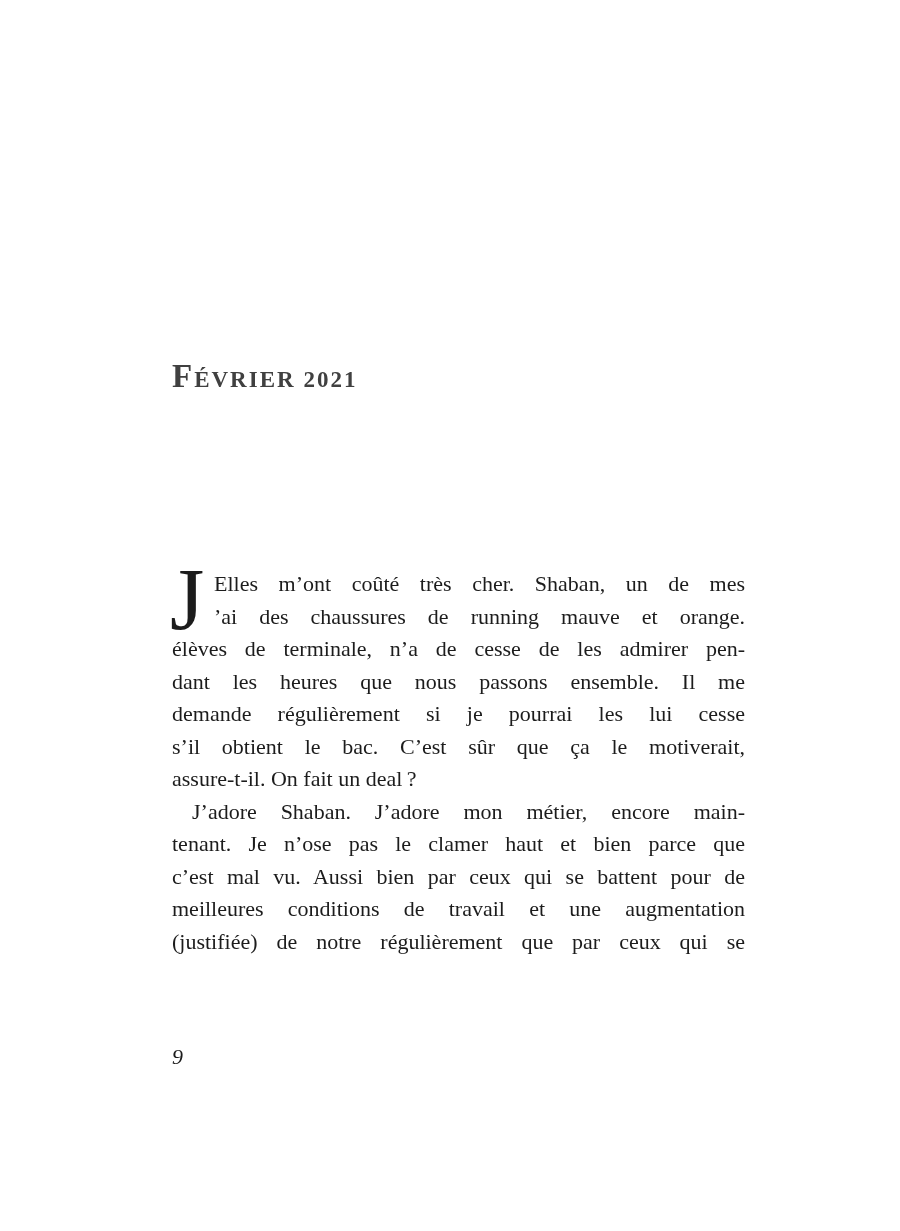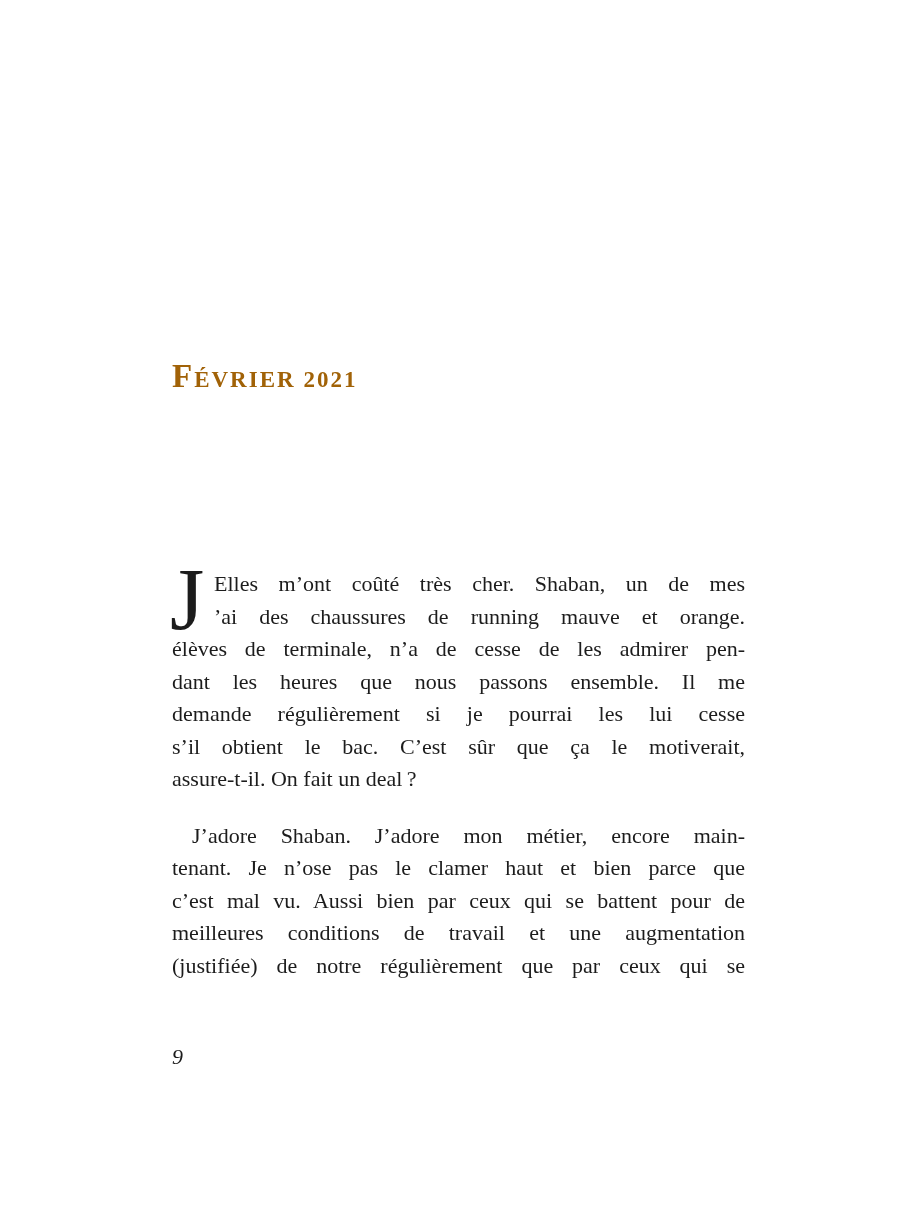--- a/index.html
+++ b/index.html
@@ -17,21 +17,21 @@
     color: #1c1c1c;
   }
   .heading {
     position: absolute;
     left: 172px;
     top: 360px;
     line-height: 1;
     font-weight: 600;
     letter-spacing: 2px;
     white-space: nowrap;
-    color: #a16207;
+    color: #404040;
   }
   .heading .initial {
     font-size: 33px;
   }
   .heading .rest {
     font-size: 23px;
     text-transform: uppercase;
   }
   .body-text {
     position: absolute;
@@ -47,21 +47,20 @@
   }
   .line {
     text-align: justify;
     text-align-last: justify;
   }
   .line.lastline {
     text-align-last: left;
   }
   .line.indent {
     padding-left: 20px;
-    margin-top: 24px;
   }
   .dropcap {
     float: left;
     width: 42px;
     height: 65px;
     position: relative;
   }
   .dropcap .glyph {
     position: absolute;
     top: -12px;

